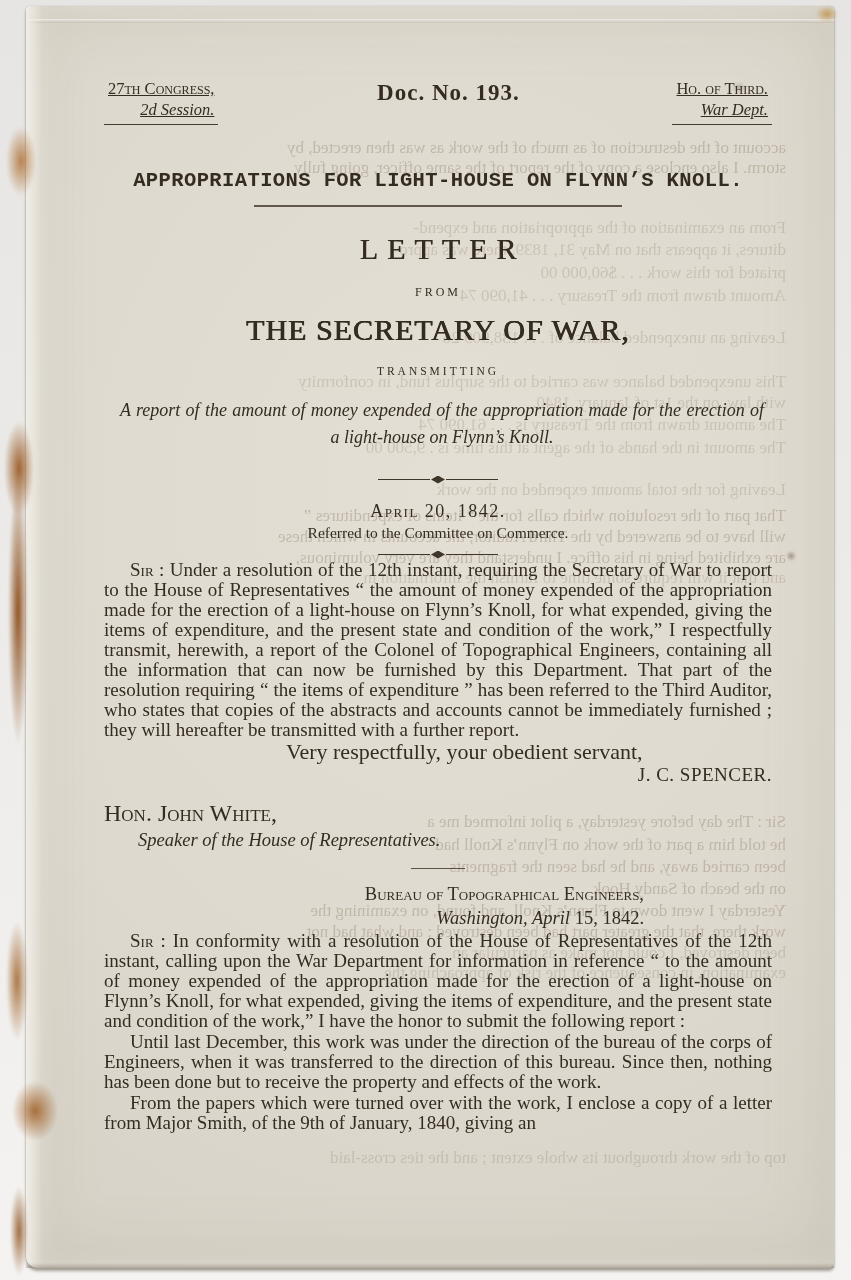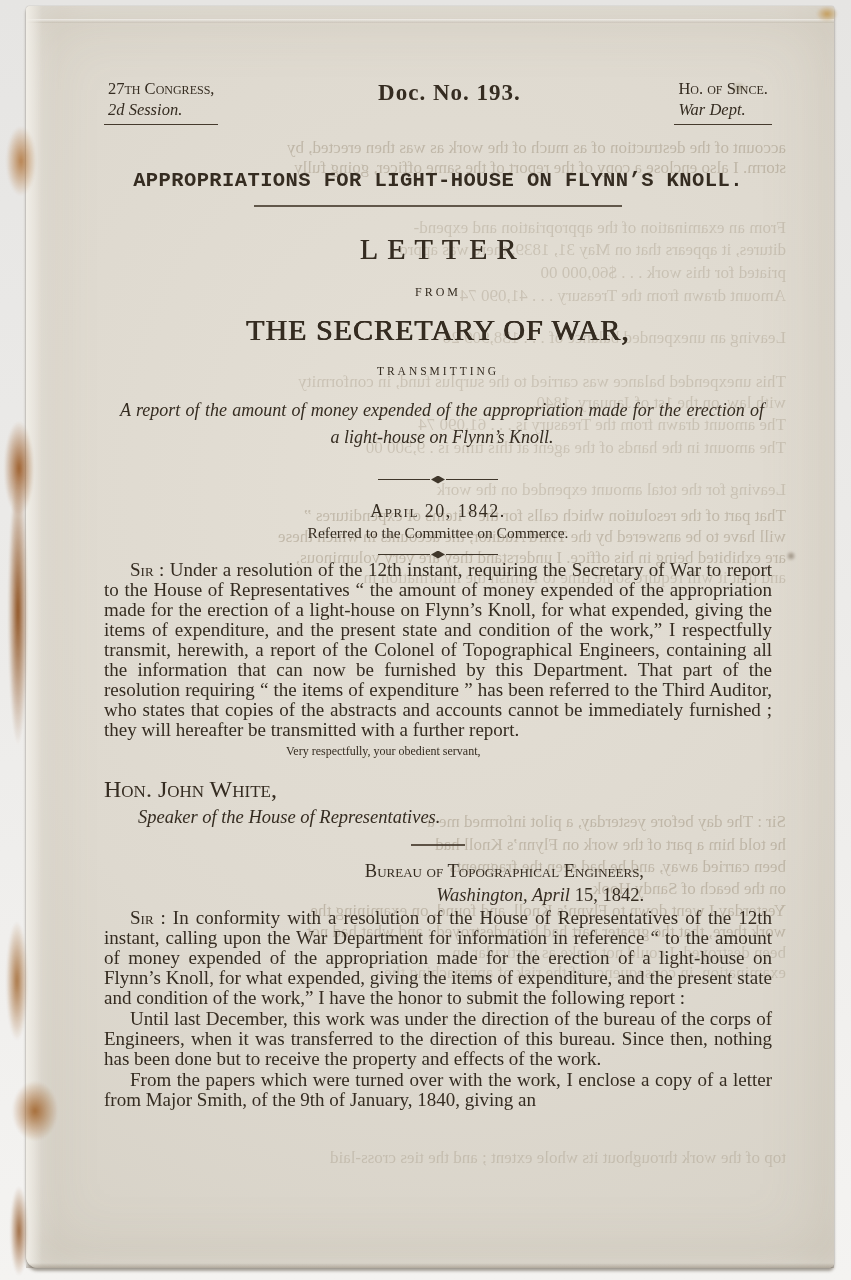--- a/index.html
+++ b/index.html
@@ -50,22 +50,22 @@
   .bleed{position:absolute;inset:0;z-index:1;}
   .bt{position:absolute;left:72px;right:48px;
     transform:scaleX(-1);
     font-size:17px;color:#6e5c40;opacity:.20;filter:blur(.5px);
     white-space:nowrap;overflow:hidden;}
   .bt-strong{opacity:.28;}
   
   .content{position:absolute;left:78px;right:62px;top:64px;z-index:2;
     color:#352c21;}
   .masthead{display:flex;justify-content:space-between;align-items:flex-start;margin-top:8px;}
-  .mast-block{font-size:16.5px;line-height:21px;text-align:left;
-    border-bottom:1.5px solid #453a2d;padding:0 4px 4px 4px;}
+  .mast-block{font-size:16.5px;line-height:21px;text-align:right;
+    border-bottom:1.5px solid #453a2d;padding:0 4px 4px 4px;text-decoration:underline;}
   .sc{font-variant:small-caps;}
   .it{font-style:italic;}
   .docno{font-size:23px;font-weight:bold;letter-spacing:1px;margin-top:2px;margin-left:6px;}
   .doc-title{margin-top:44px;text-align:center;font-size:20.5px;font-weight:bold;
     letter-spacing:.4px;font-family:Liberation Mono, monospace;}
   .title-rule{width:368px;height:1.6px;background:#4a4033;margin:13px auto 0;opacity:.85;}
   .letter-word{margin-top:25px;text-align:center;font-size:30px;letter-spacing:9px;
     text-indent:9px;text-shadow:.4px 0 0 currentColor;}
   .from-word{margin-top:19px;text-align:center;font-size:12px;letter-spacing:3px;}
   .secretary{margin-top:13px;text-align:center;font-size:30px;letter-spacing:1px;
@@ -75,21 +75,21 @@
     text-align:justify;text-align-last:center;}
   .orn{display:flex;align-items:center;justify-content:center;width:120px;margin:25px auto 0;}
   .orn .bar{flex:1;height:1.4px;background:#3f362a;}
   .orn .diamond{width:14px;height:8px;background:#3f362a;margin:0 1px;
     clip-path:polygon(50% 0,100% 50%,50% 100%,0 50%);}
   .ref-date{margin-top:17px;text-align:center;font-size:18px;letter-spacing:1.5px;}
   .ref-committee{margin-top:2px;text-align:center;font-size:15.5px;}
   .dateline{margin-top:22px;text-align:right;font-size:18.5px;line-height:24px;}
   .body-par{margin:1px 0 0 0;font-size:19px;line-height:20px;text-align:justify;
     text-indent:26px;}
-  .closing{margin:0;font-size:12px;line-height:23.6px;padding-left:182px;}
+  .closing{margin:0;font-size:22px;line-height:23.6px;padding-left:182px;}
   .signature{margin:0;text-align:right;font-size:19px;letter-spacing:.5px;line-height:23.6px;}
   .addressee{margin-top:15px;font-size:24px;line-height:23.6px;}
   .addressee-title{padding-left:30px;font-style:italic;font-size:18.5px;line-height:23.6px;margin:4px;}
   .short-rule{width:54px;height:1.5px;background:#453a2d;margin:15px auto 0;opacity:.85;}
   .bureau-dateline{margin-top:13px;text-align:right;padding-right:128px;
     font-size:18.5px;line-height:24px;}
 </style>
 </head>
 <body>
 
@@ -126,21 +126,21 @@
 
     <div class="content">
 
       <div class="masthead">
         <div class="mast-block">
           <div class="sc">27th Congress,</div>
           <div class="it">2d Session.</div>
         </div>
         <div class="docno">Doc. No. 193.</div>
         <div class="mast-block">
-          <div class="sc">Ho. of Since.</div>
+          <div class="sc">Ho. of Third.</div>
           <div class="it">War Dept.</div>
         </div>
       </div>
 
       <div class="doc-title">APPROPRIATIONS FOR LIGHT-HOUSE ON FLYNN’S KNOLL.</div>
       <div class="title-rule"></div>
 
       <div class="letter-word">LETTER</div>
       <div class="from-word sc">FROM</div>
       <div class="secretary">THE SECRETARY OF WAR,</div>
@@ -157,20 +157,21 @@
       <div class="orn" style="margin-top:9px">
         <span class="bar"></span>
         <span class="diamond"></span>
         <span class="bar"></span>
       </div>
 
 
       <p class="body-par"><span class="sc">Sir :</span><span> Under a resolution of the 12th instant, requiring the Secretary of War to report to the House of Representatives “ the amount of money expended of the appropriation made for the erection of a light-house on Flynn’s Knoll, for what expended, giving the items of expenditure, and the present state and condition of the work,” I respectfully transmit, herewith, a report of the Colonel of Topographical Engineers, containing all the information that can now be furnished by this Department.  That part of the resolution requiring “ the items of expenditure ” has been referred to the Third Auditor, who states that copies of the abstracts and accounts cannot be immediately furnished ; they will hereafter be transmitted with a further report.</span></p>
 
       <p class="closing">Very respectfully, your obedient servant,</p>
+      <p class="signature">J. C. SPENCER.</p>
       <div class="addressee sc">Hon. John White,</div>
       <p class="addressee-title">Speaker of the House of Representatives.</p>
 
       <div class="short-rule"></div>
 
       <div class="bureau-dateline">
         <div class="sc">Bureau of Topographical Engineers,</div>
         <div><span class="it">Washington, April</span><span> 15, 1842.</span></div>
       </div>
 

